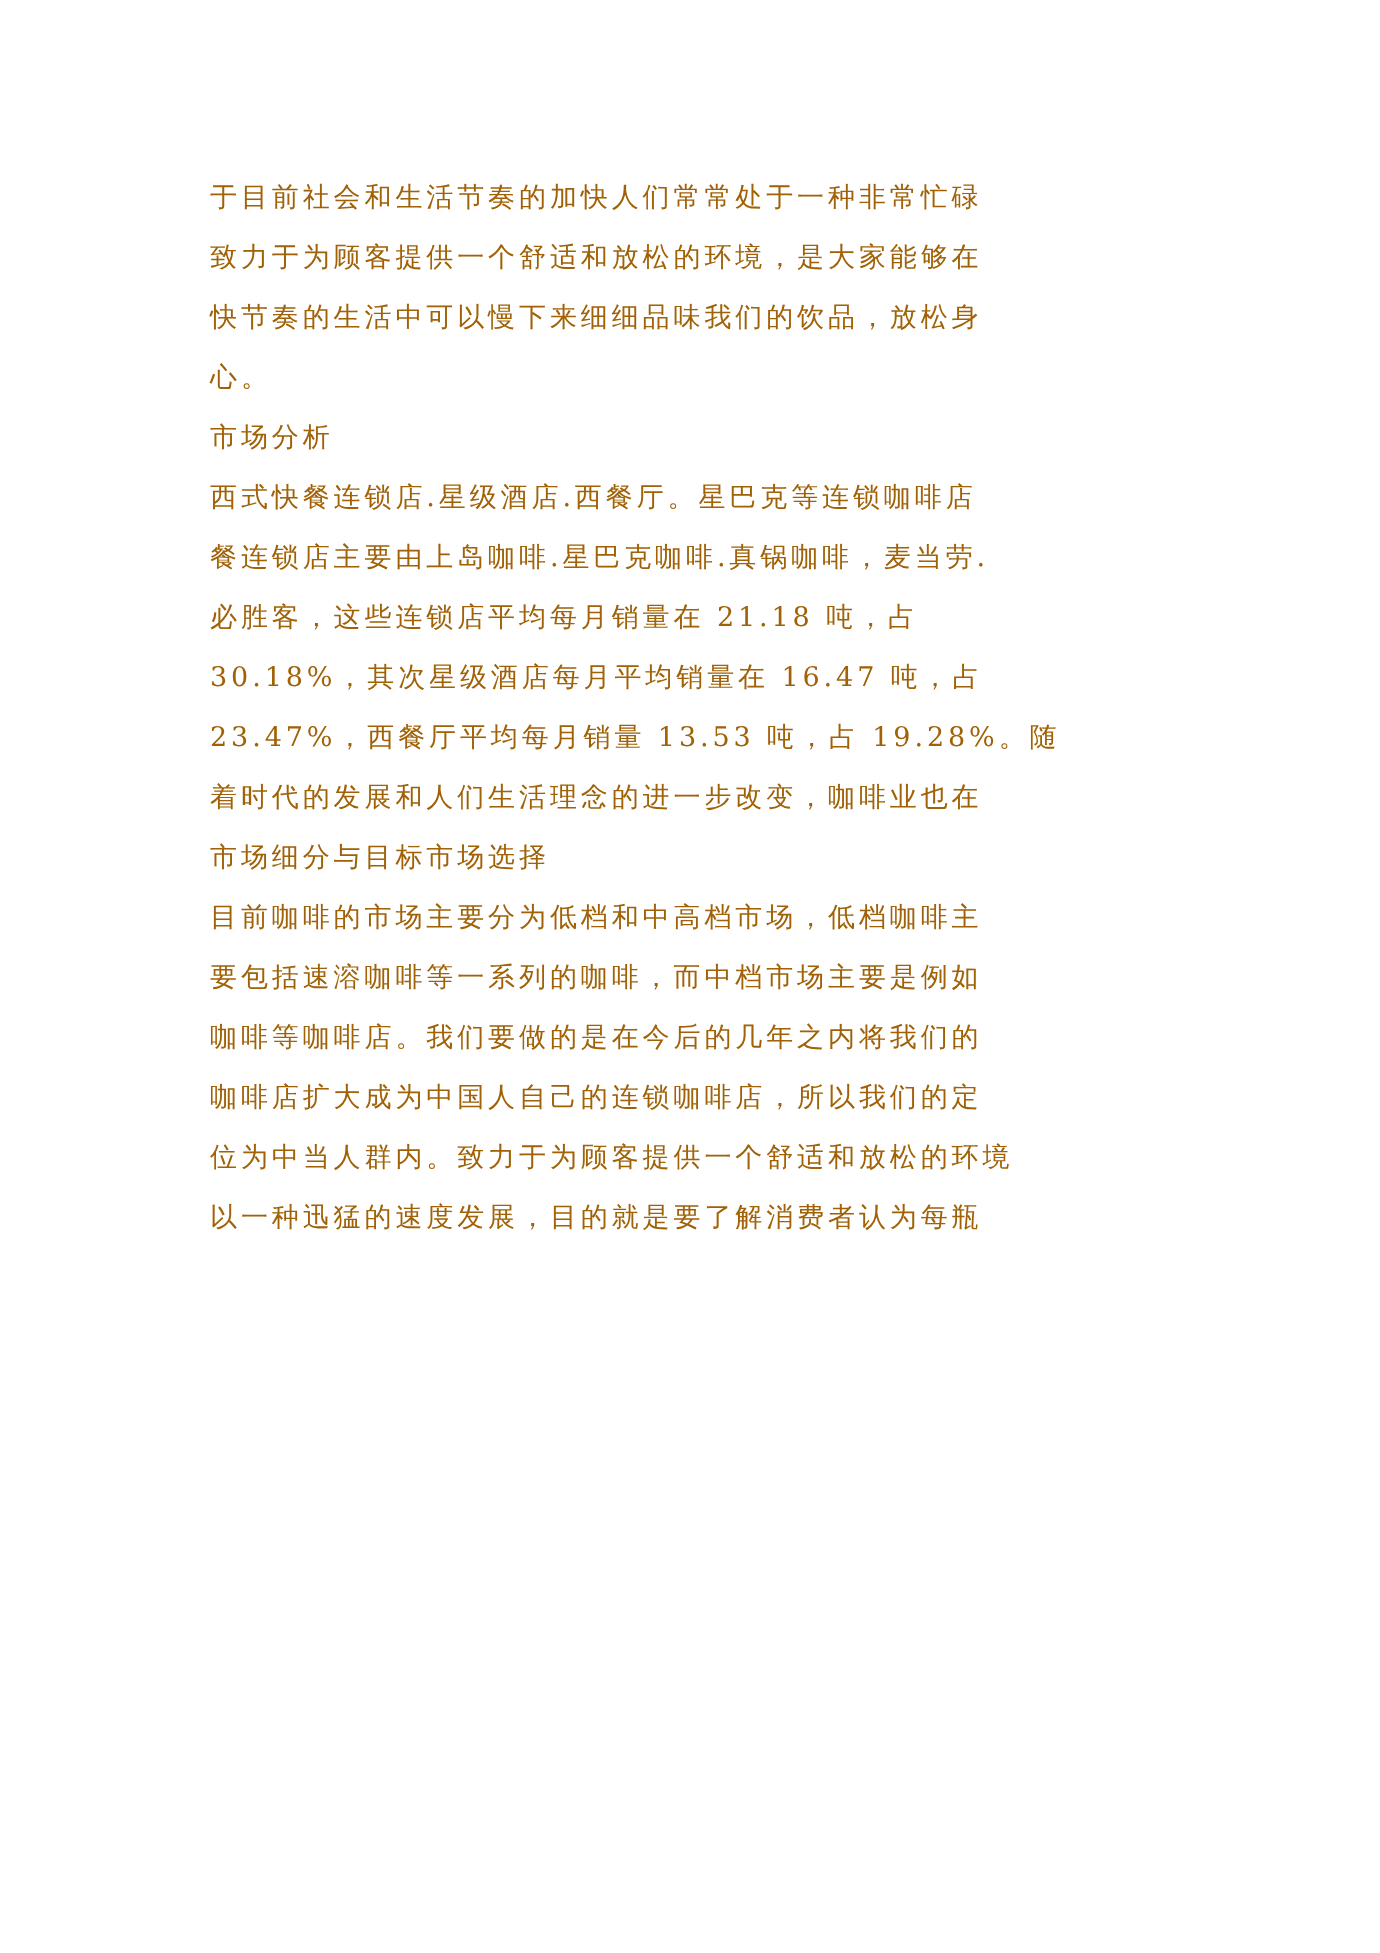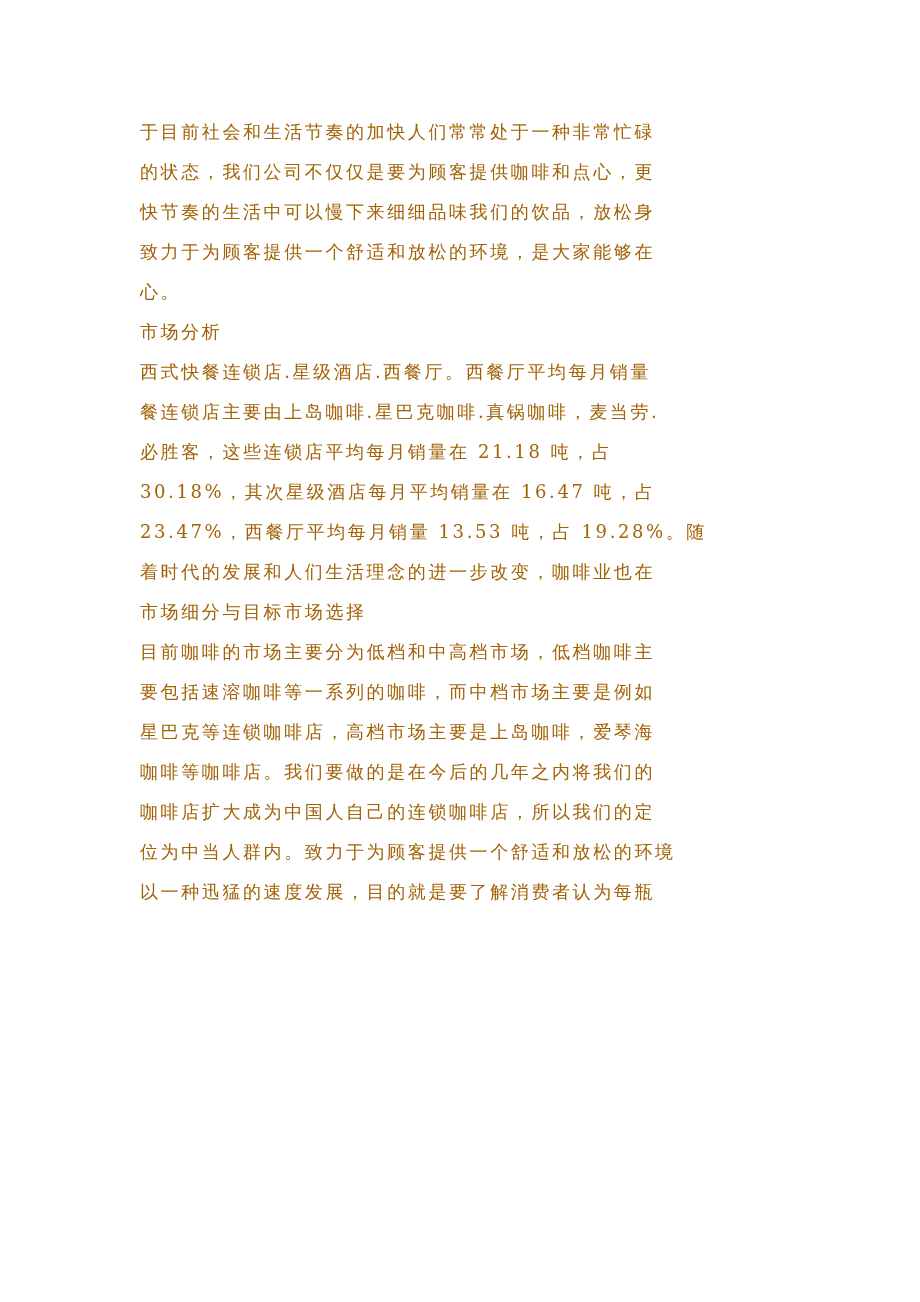--- a/index.html
+++ b/index.html
@@ -13,32 +13,30 @@
     color: #a16207;
     white-space: nowrap;
     letter-spacing: 2.6px;
   }
 </style>
 </head>
 <body>
 
 <div class="page">
   <div class="line">于目前社会和生活节奏的加快人们常常处于一种非常忙碌</div>
-  <div class="line">的状态，我们公司不仅仅是要为顾客提供咖啡和点心，更</div>
+  <div class="line">致力于为顾客提供一个舒适和放松的环境，是大家能够在</div>
   <div class="line">快节奏的生活中可以慢下来细细品味我们的饮品，放松身</div>
-  <div class="line">致力于为顾客提供一个舒适和放松的环境，是大家能够在</div>
   <div class="line">心。</div>
   <div class="line">市场分析</div>
-  <div class="line">西式快餐连锁店.星级酒店.西餐厅。西餐厅平均每月销量</div>
+  <div class="line">西式快餐连锁店.星级酒店.西餐厅。星巴克等连锁咖啡店</div>
   <div class="line">餐连锁店主要由上岛咖啡.星巴克咖啡.真锅咖啡，麦当劳.</div>
   <div class="line">必胜客，这些连锁店平均每月销量在 21.18 吨，占</div>
   <div class="line">30.18%，其次星级酒店每月平均销量在 16.47 吨，占</div>
   <div class="line">23.47%，西餐厅平均每月销量 13.53 吨，占 19.28%。随</div>
   <div class="line">着时代的发展和人们生活理念的进一步改变，咖啡业也在</div>
   <div class="line">市场细分与目标市场选择</div>
   <div class="line">目前咖啡的市场主要分为低档和中高档市场，低档咖啡主</div>
   <div class="line">要包括速溶咖啡等一系列的咖啡，而中档市场主要是例如</div>
-  <div class="line">星巴克等连锁咖啡店，高档市场主要是上岛咖啡，爱琴海</div>
   <div class="line">咖啡等咖啡店。我们要做的是在今后的几年之内将我们的</div>
   <div class="line">咖啡店扩大成为中国人自己的连锁咖啡店，所以我们的定</div>
   <div class="line">位为中当人群内。致力于为顾客提供一个舒适和放松的环境</div>
   <div class="line">以一种迅猛的速度发展，目的就是要了解消费者认为每瓶</div>
 </div>
 
 </body></html>

